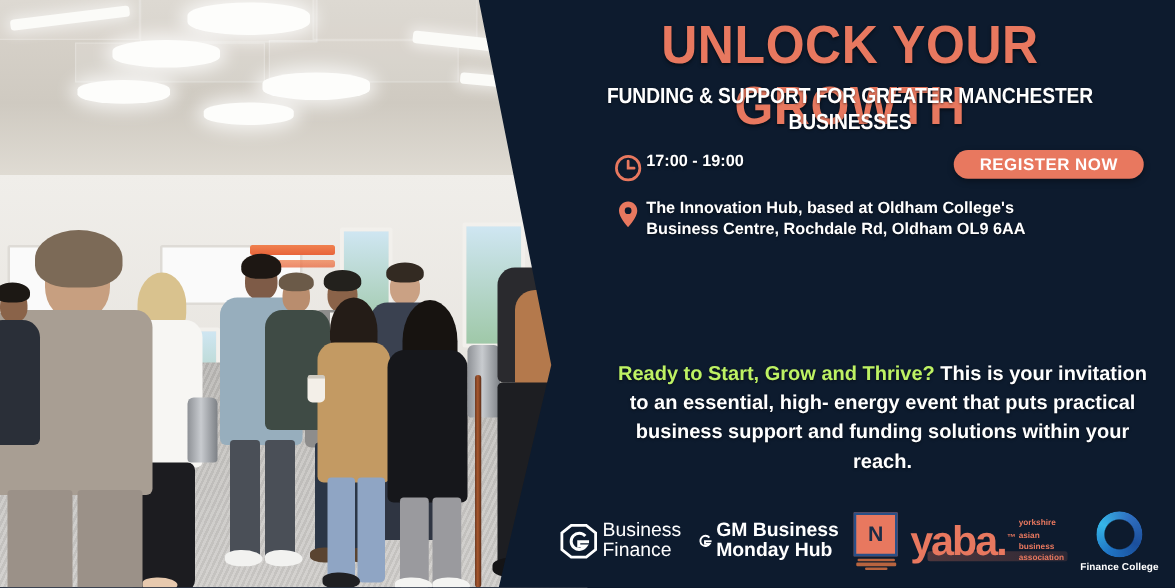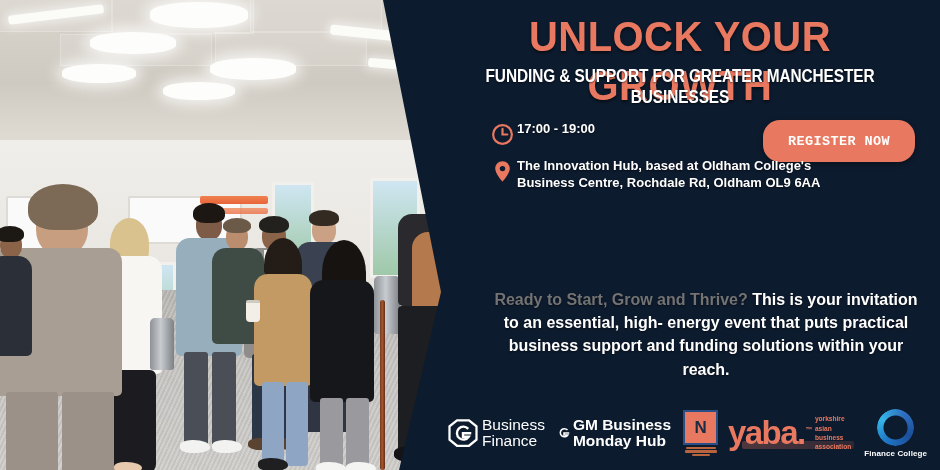--- a/index.html
+++ b/index.html
@@ -71,34 +71,33 @@
 
   .rows{position:absolute;left:487px;top:120px;width:430px;}
   .row{display:flex;align-items:flex-start;margin-bottom:10px;}
   .ico{width:30px;flex:0 0 30px;display:flex;justify-content:center;
     align-items:flex-start;padding-top:2px;}
   .rtext{color:#fff;font-size:13px;font-weight:bold;line-height:1.32;
     text-shadow:0 1px 2px rgba(0,0,0,.55);}
   .rtext sup{font-size:.6em;vertical-align:super;}
 
   .register{
-    position:absolute;left:763px;top:120px;width:152px;height:42px;
+    position:absolute;left:763px;top:120px;width:152px;height:23px;
     background:#e8785f;border-radius:17px;border:none;cursor:pointer;
     color:#fff;font-weight:bold;font-size:13.5px;letter-spacing:.4px;
     display:flex;align-items:center;justify-content:center;
     box-shadow:0 2px 5px rgba(0,0,0,.35);
-    font-family:Liberation Mono, monospace;
   }
 
   .blurb{
     position:absolute;left:492px;top:288px;width:428px;text-align:center;
     color:#fff;font-size:16px;font-weight:bold;line-height:1.45;
     text-shadow:0 1px 2px rgba(0,0,0,.5);
   }
-  .blurb .hl{color:#737373;}
+  .blurb .hl{color:#bef264;}
 
   
   .logos{position:absolute;left:448px;top:400px;width:486px;height:66px;
     display:flex;align-items:center;}
 
   .lg{display:flex;align-items:center;}
 
   .bf-mark{width:30px;height:30px;flex:0 0 30px;margin-right:4px;}
   .bf-txt{color:#fff;font-size:15.5px;line-height:1.03;font-weight:400;}
 

